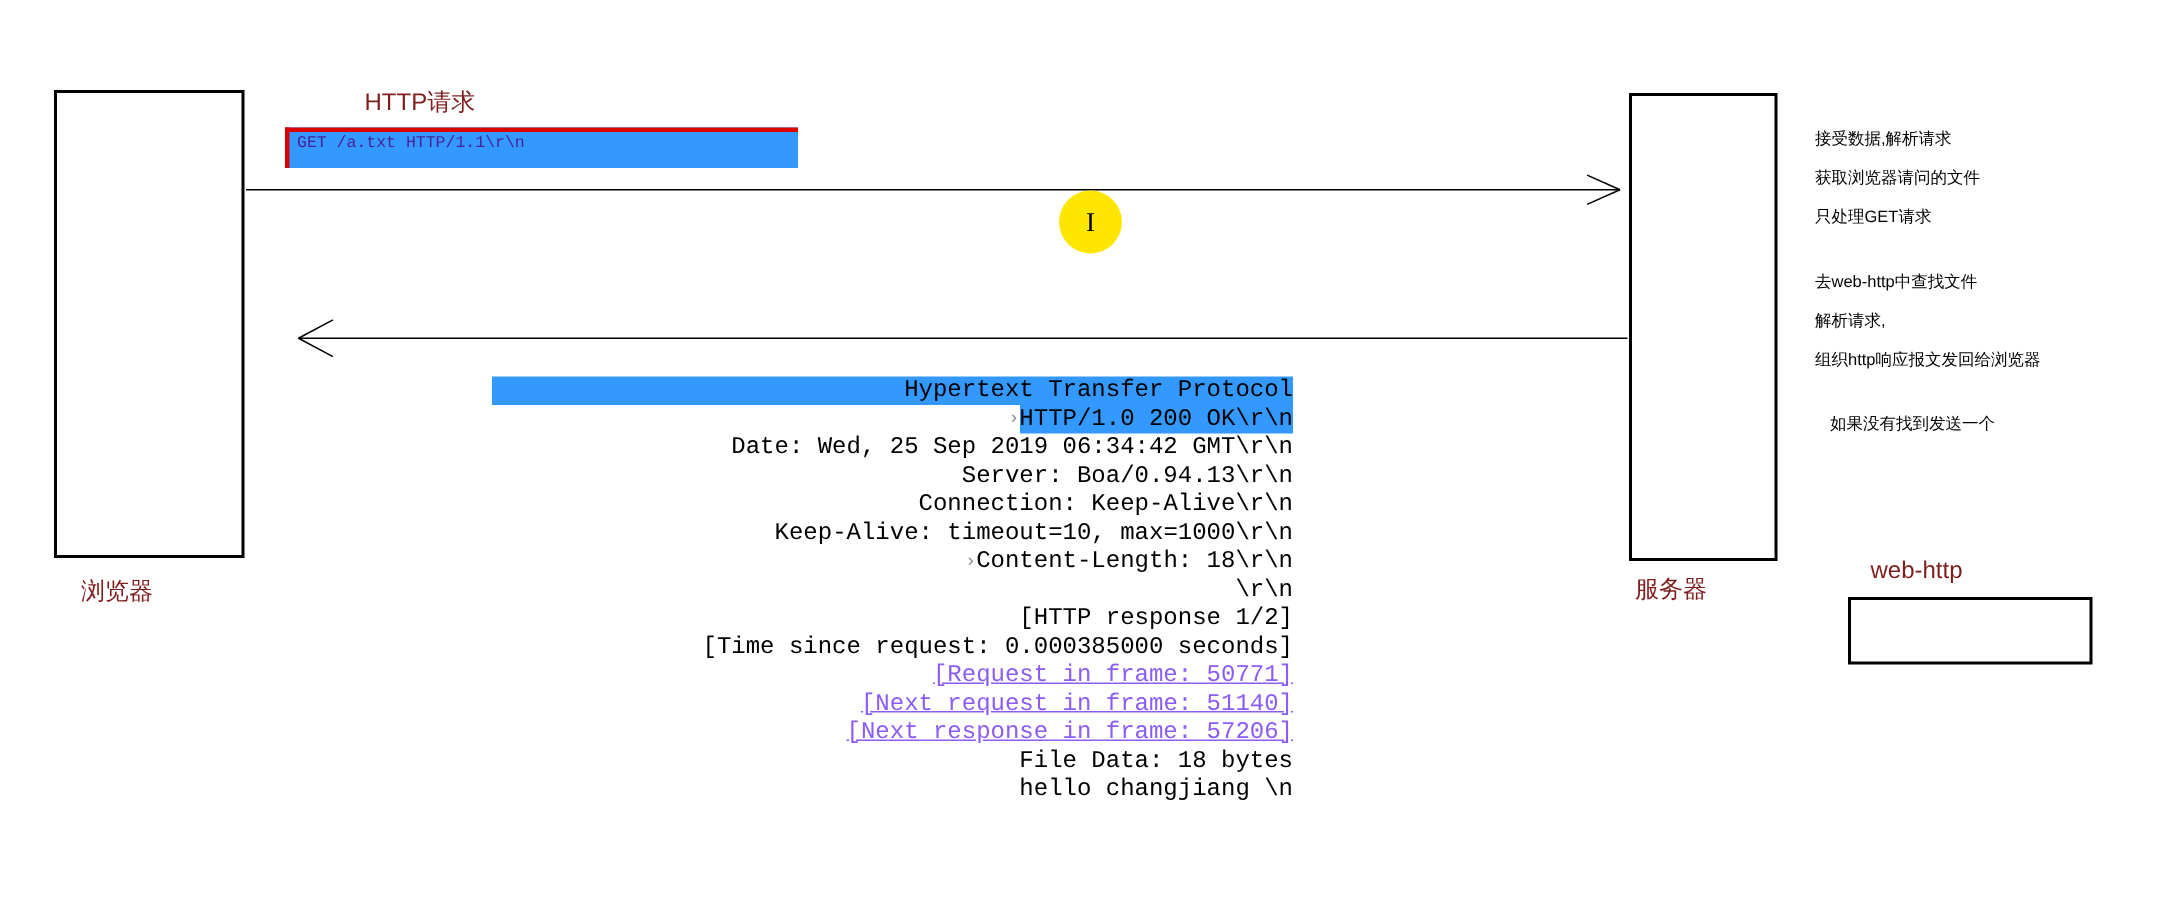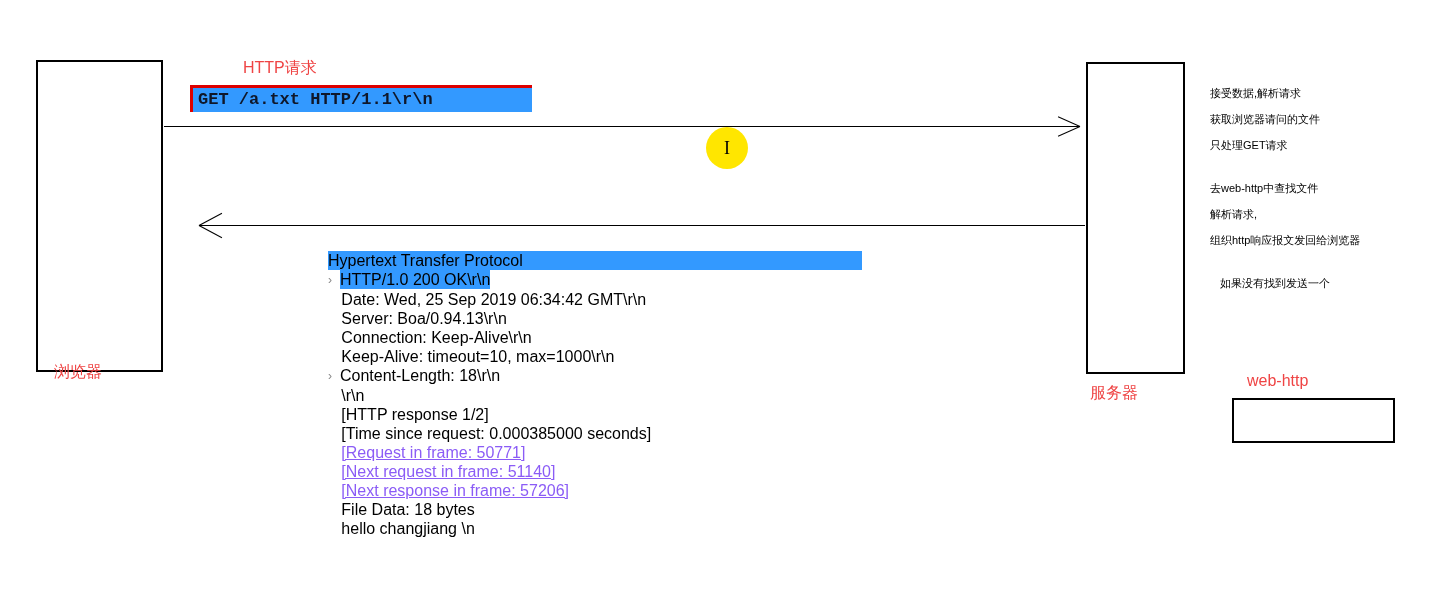--- a/index.html
+++ b/index.html
@@ -15,21 +15,21 @@
     overflow: hidden;
   }
   .box {
     position: absolute;
     border: 2px solid #000;
     background: #fff;
   }
   .label {
     position: absolute;
     font-size: 16px;
-    color: #ef4444;
+    color: #7f1d1d;
     white-space: nowrap;
   }
   .arrow-line {
     position: absolute;
     height: 0;
     border-top: 1.5px solid #000;
   }
   .arrow-head-right {
     position: absolute;
     width: 0; height: 0;
@@ -65,46 +65,47 @@
     left: 190px; top: 85px;
     width: 342px; height: 27px;
     background: #3399ff;
     border-top: 3px solid #d00;
     border-left: 3px solid #d00;
   }
   .req-text {
     position: absolute;
     left: 5px; top: 2px;
     font-family: Consolas, "Courier New", monospace;
-    font-weight: bold;
-    font-size: 17px;
-    color: #0f172a;
+    font-weight: normal;
+    font-size: 11px;
+    color: #4c1d95;
     white-space: pre;
   }
   .cursor-dot {
     position: absolute;
     left: 706px; top: 127px;
     width: 42px; height: 42px;
     border-radius: 50%;
     background: #ffe600;
     display: flex;
     align-items: center;
     justify-content: center;
     font-family: "Times New Roman", serif;
     font-size: 18px;
     color: #000;
   }
   .resp-panel {
     position: absolute;
     left: 328px; top: 251px;
     width: 534px;
-    font-family: Liberation Sans, sans-serif;
+    font-family: Liberation Mono, monospace;
     font-size: 16px;
     line-height: 19px;
     color: #000;
+    text-align: right;
   }
   .resp-panel .row { white-space: pre; position: relative; }
   .hl { background: #3399ff; display: inline-block; }
   .hl-title { width: 534px; background: #3399ff; }
   .link { color: #8b5cf6; text-decoration: underline; }
   .faded { background: #f2f2f2; display: inline-block; width: 534px; }
   .caret {
     display: inline-block;
     width: 12px;
     color: #888;
@@ -116,21 +117,21 @@
     left: 1210px;
     font-size: 11px;
     line-height: 26px;
     color: #000;
   }
 </style>
 </head>
 <body>
 
 <div class="box" style="left:36px; top:60px; width:127px; height:312px;"></div>
-<div class="label" style="left:54px; top:362px;">浏览器</div>
+<div class="label" style="left:54px; top:384px;">浏览器</div>
 
 <div class="box" style="left:1086px; top:62px; width:99px; height:312px;"></div>
 <div class="label" style="left:1090px; top:383px;">服务器</div>
 
 <div class="label" style="left:1247px; top:372px;">web-http</div>
 <div class="box" style="left:1232px; top:398px; width:163px; height:45px;"></div>
 
 <div class="label" style="left:243px; top:58px;">HTTP请求</div>
 
 <div class="req-box">

